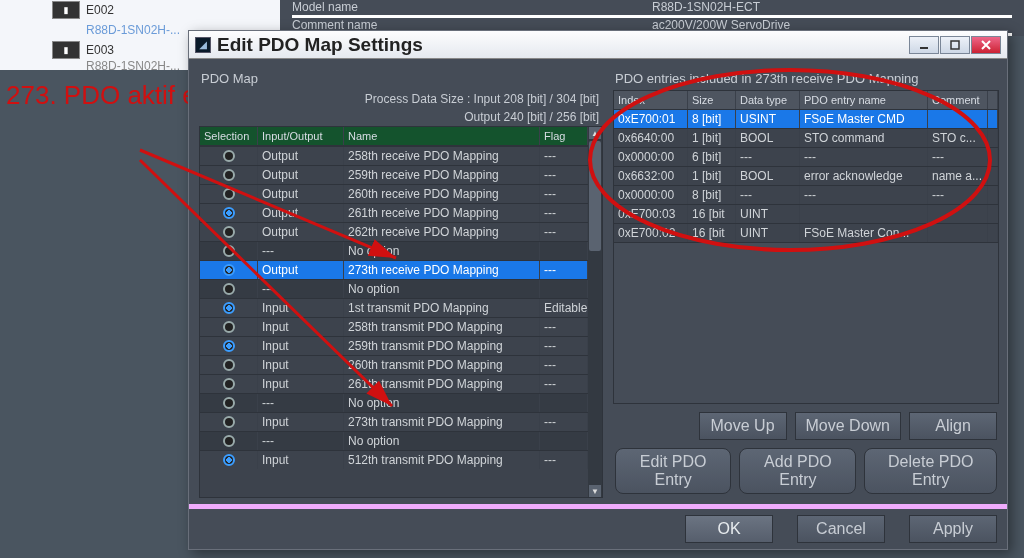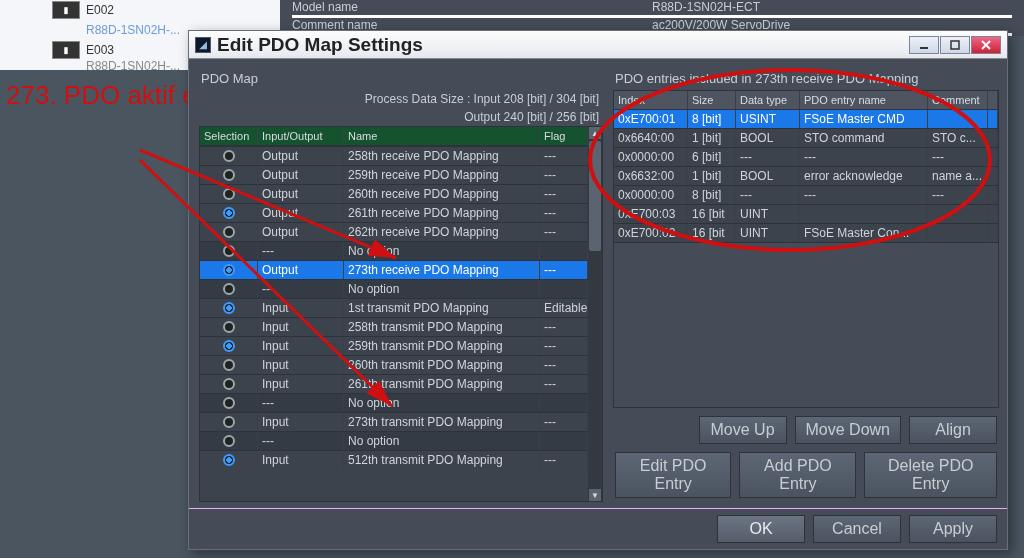--- a/index.html
+++ b/index.html
@@ -62,24 +62,24 @@
   .entries-head { background:#4e5560; color:#d8dde4; font-size:11px; }
   .entries-head div { padding:3px 4px; border-right:1px solid #3a404a; white-space:nowrap; overflow:hidden; text-overflow:ellipsis; }
   .entries-row { border-top:1px solid #2e333b; font-size:12px; }
   .entries-row div { padding:2px 4px; border-right:1px solid #3a404a; white-space:nowrap; overflow:hidden; text-overflow:ellipsis; }
   .entries-row.selected { background:#1a78e8; color:#fff; }
 
   .entries-gap { flex:1; border:1px solid #2e333b; border-top:none; margin-bottom:4px; }
 
   .btnrow { display:flex; justify-content:flex-end; gap:8px; padding:4px 2px; }
   .btn { min-width:88px; padding:4px 10px; background:linear-gradient(#5d6674,#4b5360); border:1px solid #2e333b; color:#c8cdd4; text-align:center; font-size:16px; cursor:pointer; }
-  .btn.wide { min-width:112px; }
+  .btn.wide { min-width:112px;border-radius:8px; }
   .btn.primary { background:linear-gradient(#6b7482,#565e6c); color:#e8ecef; }
 
-  .footer { border-top:1px solid #f0abfc; padding:6px 10px; display:flex; justify-content:flex-end; gap:8px; }
+  .footer { border-top:5px solid #f0abfc; padding:6px 10px; display:flex; justify-content:flex-end; gap:24px; }
 
 </style>
 </head>
 <body>
 
 <div class="tree">
   <div class="tree-row">
     <span class="tree-indent"></span>
     <span class="tree-icon">▮</span>
     <span class="num">E002</span>

